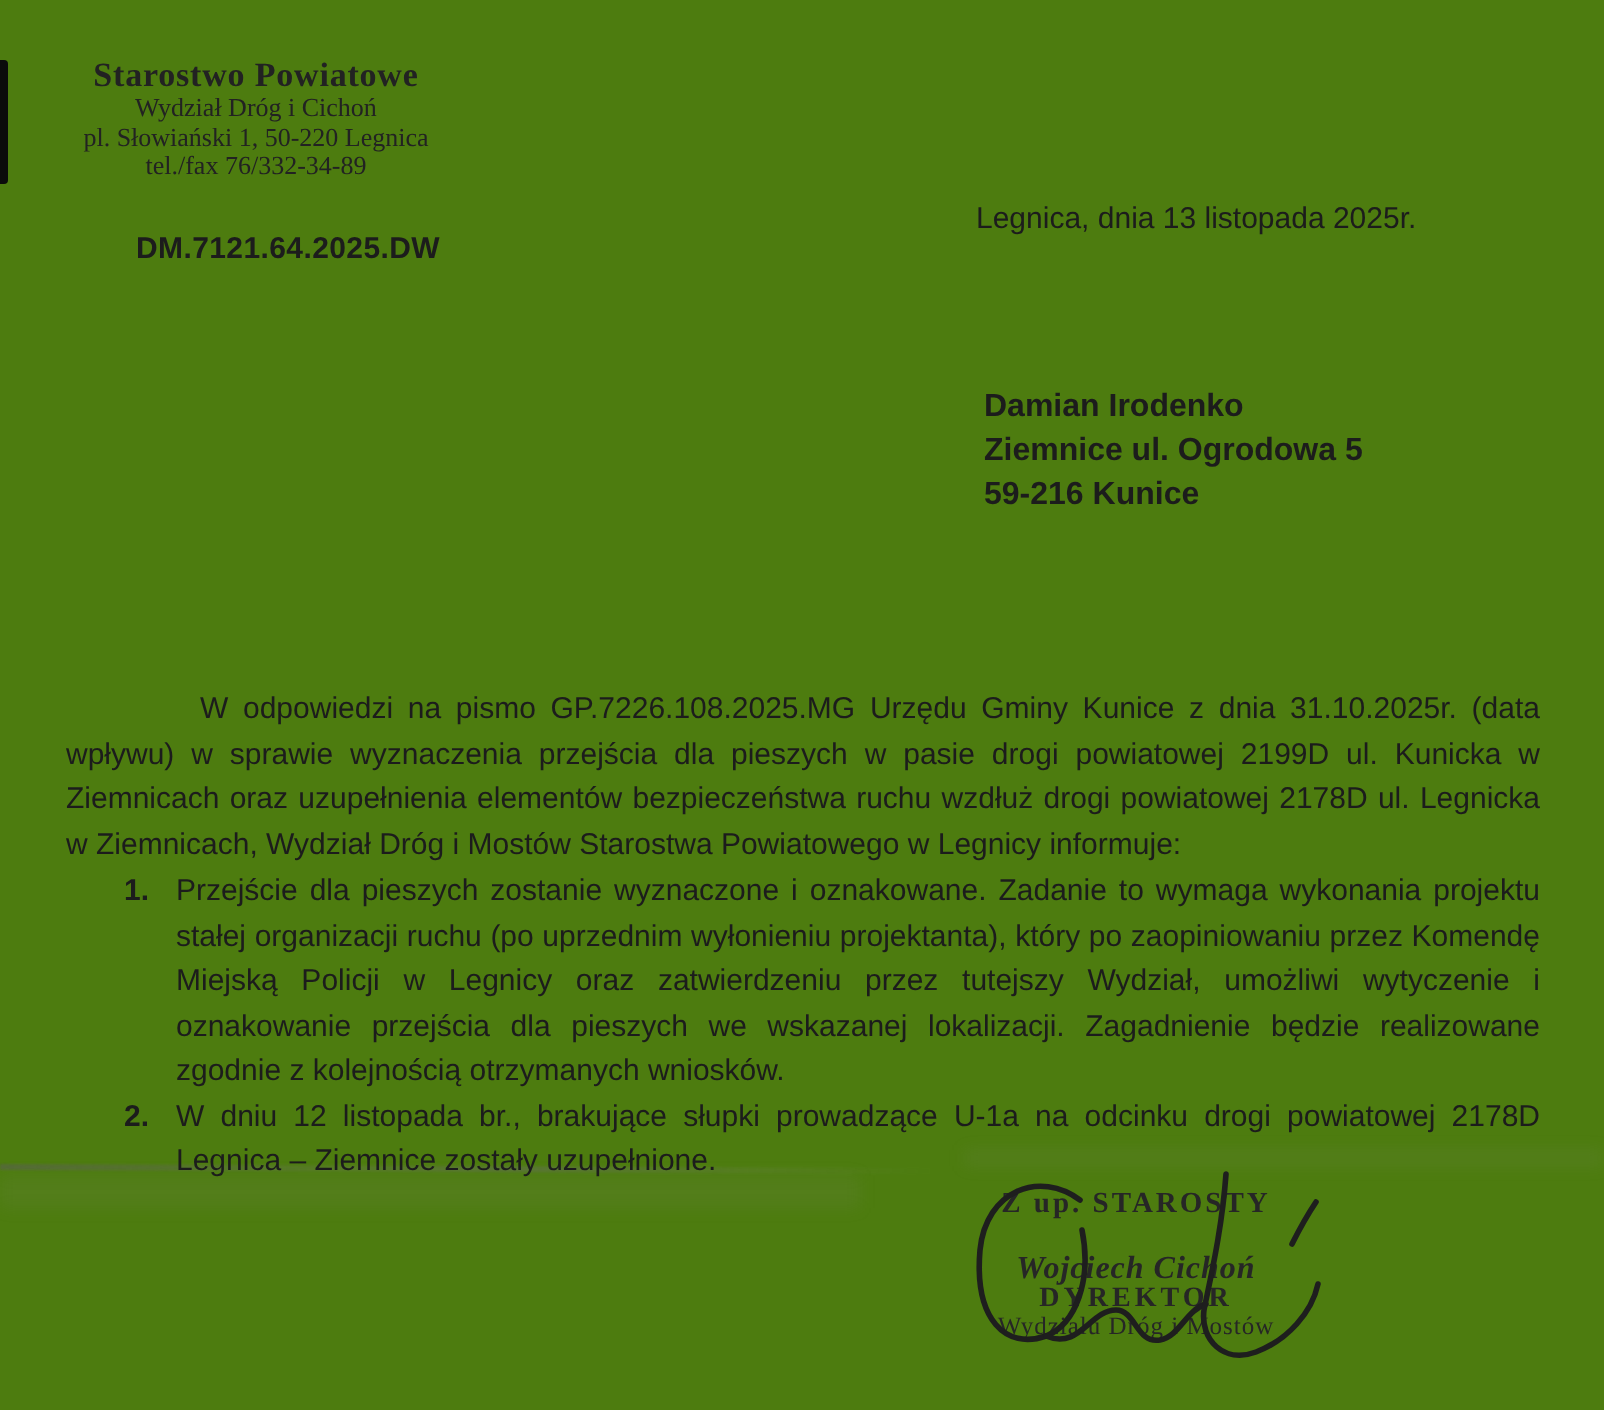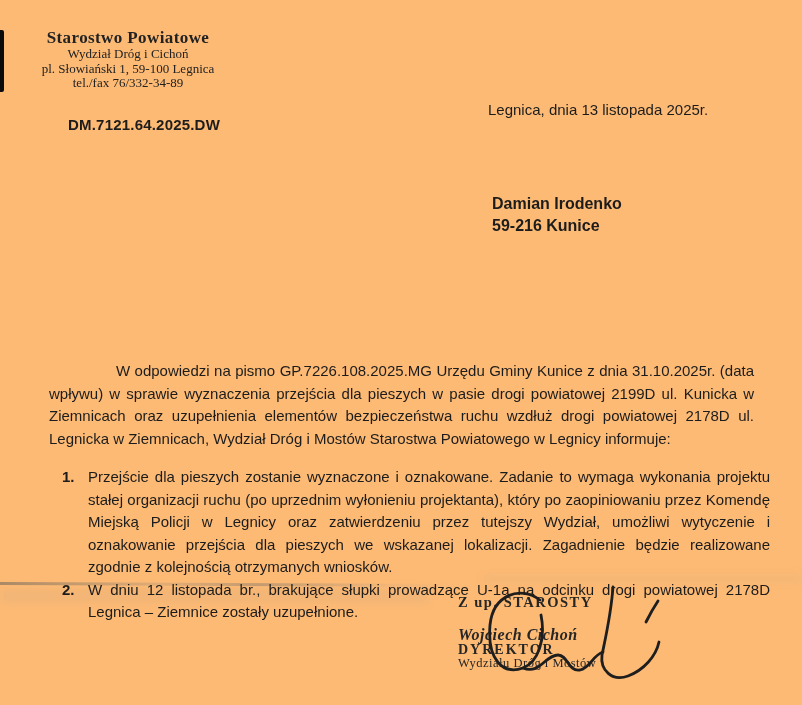--- a/index.html
+++ b/index.html
@@ -1,20 +1,20 @@
 <!DOCTYPE html>
 <html><head>
 <meta charset="utf-8">
 <style>
   html,body{margin:0;padding:0;background:#e9e9e9;}
   .page{
     position:relative;
     width:802px;height:705px;
     margin:0 auto;
-    background:#fdba74;
+    background:#4d7c0f;
     overflow:hidden;
     font-family:"Liberation Sans","DejaVu Sans",sans-serif;
     color:#1c1c1c;
   }
   
   .edge-bar{
     position:absolute;left:0;top:30px;width:4px;height:62px;
     background:#0b0b0b;border-radius:0 2px 2px 0;
   }
   .smudge-line{
@@ -44,28 +44,29 @@
   }
   .lh-title{font-size:17px;font-weight:bold;letter-spacing:.4px;line-height:19px;}
   .lh-line{font-size:13px;line-height:14.5px;}
   
   .dateline{position:absolute;left:488px;top:101px;font-size:15px;text-align:right;}
   .refnum{position:absolute;left:68px;top:116px;font-size:15px;font-weight:bold;letter-spacing:.2px;}
   
   .recipient{position:absolute;left:492px;top:193px;font-size:16px;font-weight:bold;line-height:22px;}
   
   .body-text{position:absolute;left:33px;top:344px;width:737px;font-size:15px;line-height:22.5px;}
-  .intro{margin:16px;text-align:justify;text-indent:67px;}
+  .intro{margin:0;text-align:justify;text-indent:67px;}
   .list{margin-top:1px;}
   .list-item{position:relative;padding-left:55px;text-align:justify;}
   .list-item .num{position:absolute;left:29px;top:0;font-weight:bold;}
   
   .signature{position:absolute;left:440px;top:575px;width:320px;height:130px;}
   .stamp{
     position:absolute;left:18px;top:20px;width:220px;
+    text-align:center;
     font-family:"Liberation Serif","DejaVu Serif",serif;
     color:#262626;
   }
   .sig-line1{font-size:14.5px;font-weight:bold;letter-spacing:1.5px;line-height:15px;margin-bottom:17px;}
   .sig-name{font-size:16px;font-weight:bold;font-style:italic;line-height:16px;letter-spacing:.5px;}
   .sig-title{font-size:14px;font-weight:bold;letter-spacing:2px;line-height:14px;}
   .sig-dept{font-size:12.5px;line-height:13px;letter-spacing:.5px;}
   .sig-scrawl{position:absolute;left:0;top:0;}
 </style>
 </head>
@@ -74,29 +75,30 @@
 <div class="page">
 
   <div class="edge-bar"></div>
   <div class="smudge-line"></div>
   <div class="smudge-patch"></div>
   <div class="smudge-patch2"></div>
 
   <div class="letterhead">
     <div class="lh-title">Starostwo Powiatowe</div>
     <div class="lh-line">Wydział Dróg i Cichoń</div>
-    <div class="lh-line">pl. Słowiański 1, 59-100 Legnica</div>
+    <div class="lh-line">pl. Słowiański 1, 50-220 Legnica</div>
     <div class="lh-line">tel./fax 76/332-34-89</div>
   </div>
 
   <div class="dateline">Legnica, dnia 13 listopada 2025r.</div>
   <div class="refnum">DM.7121.64.2025.DW</div>
 
   <div class="recipient">
     <div>Damian Irodenko</div>
+    <div>Ziemnice ul. Ogrodowa 5</div>
     <div>59-216 Kunice</div>
   </div>
 
   <div class="body-text">
     <p class="intro">W odpowiedzi na pismo GP.7226.108.2025.MG Urzędu Gminy Kunice z dnia 31.10.2025r. (data wpływu) w sprawie wyznaczenia przejścia dla pieszych w pasie drogi powiatowej 2199D ul. Kunicka w Ziemnicach oraz uzupełnienia elementów bezpieczeństwa ruchu wzdłuż drogi powiatowej 2178D ul. Legnicka w Ziemnicach, Wydział Dróg i Mostów Starostwa Powiatowego w Legnicy informuje:</p>
     <div class="list">
       <div class="list-item">
         <span class="num">1.</span>
         <span class="item-text">Przejście dla pieszych zostanie wyznaczone i oznakowane. Zadanie to wymaga wykonania projektu stałej organizacji ruchu (po uprzednim wyłonieniu projektanta), który po zaopiniowaniu przez Komendę Miejską Policji w Legnicy oraz zatwierdzeniu przez tutejszy Wydział, umożliwi wytyczenie i oznakowanie przejścia dla pieszych we wskazanej lokalizacji. Zagadnienie będzie realizowane zgodnie z kolejnością otrzymanych wniosków.</span>
       </div>

